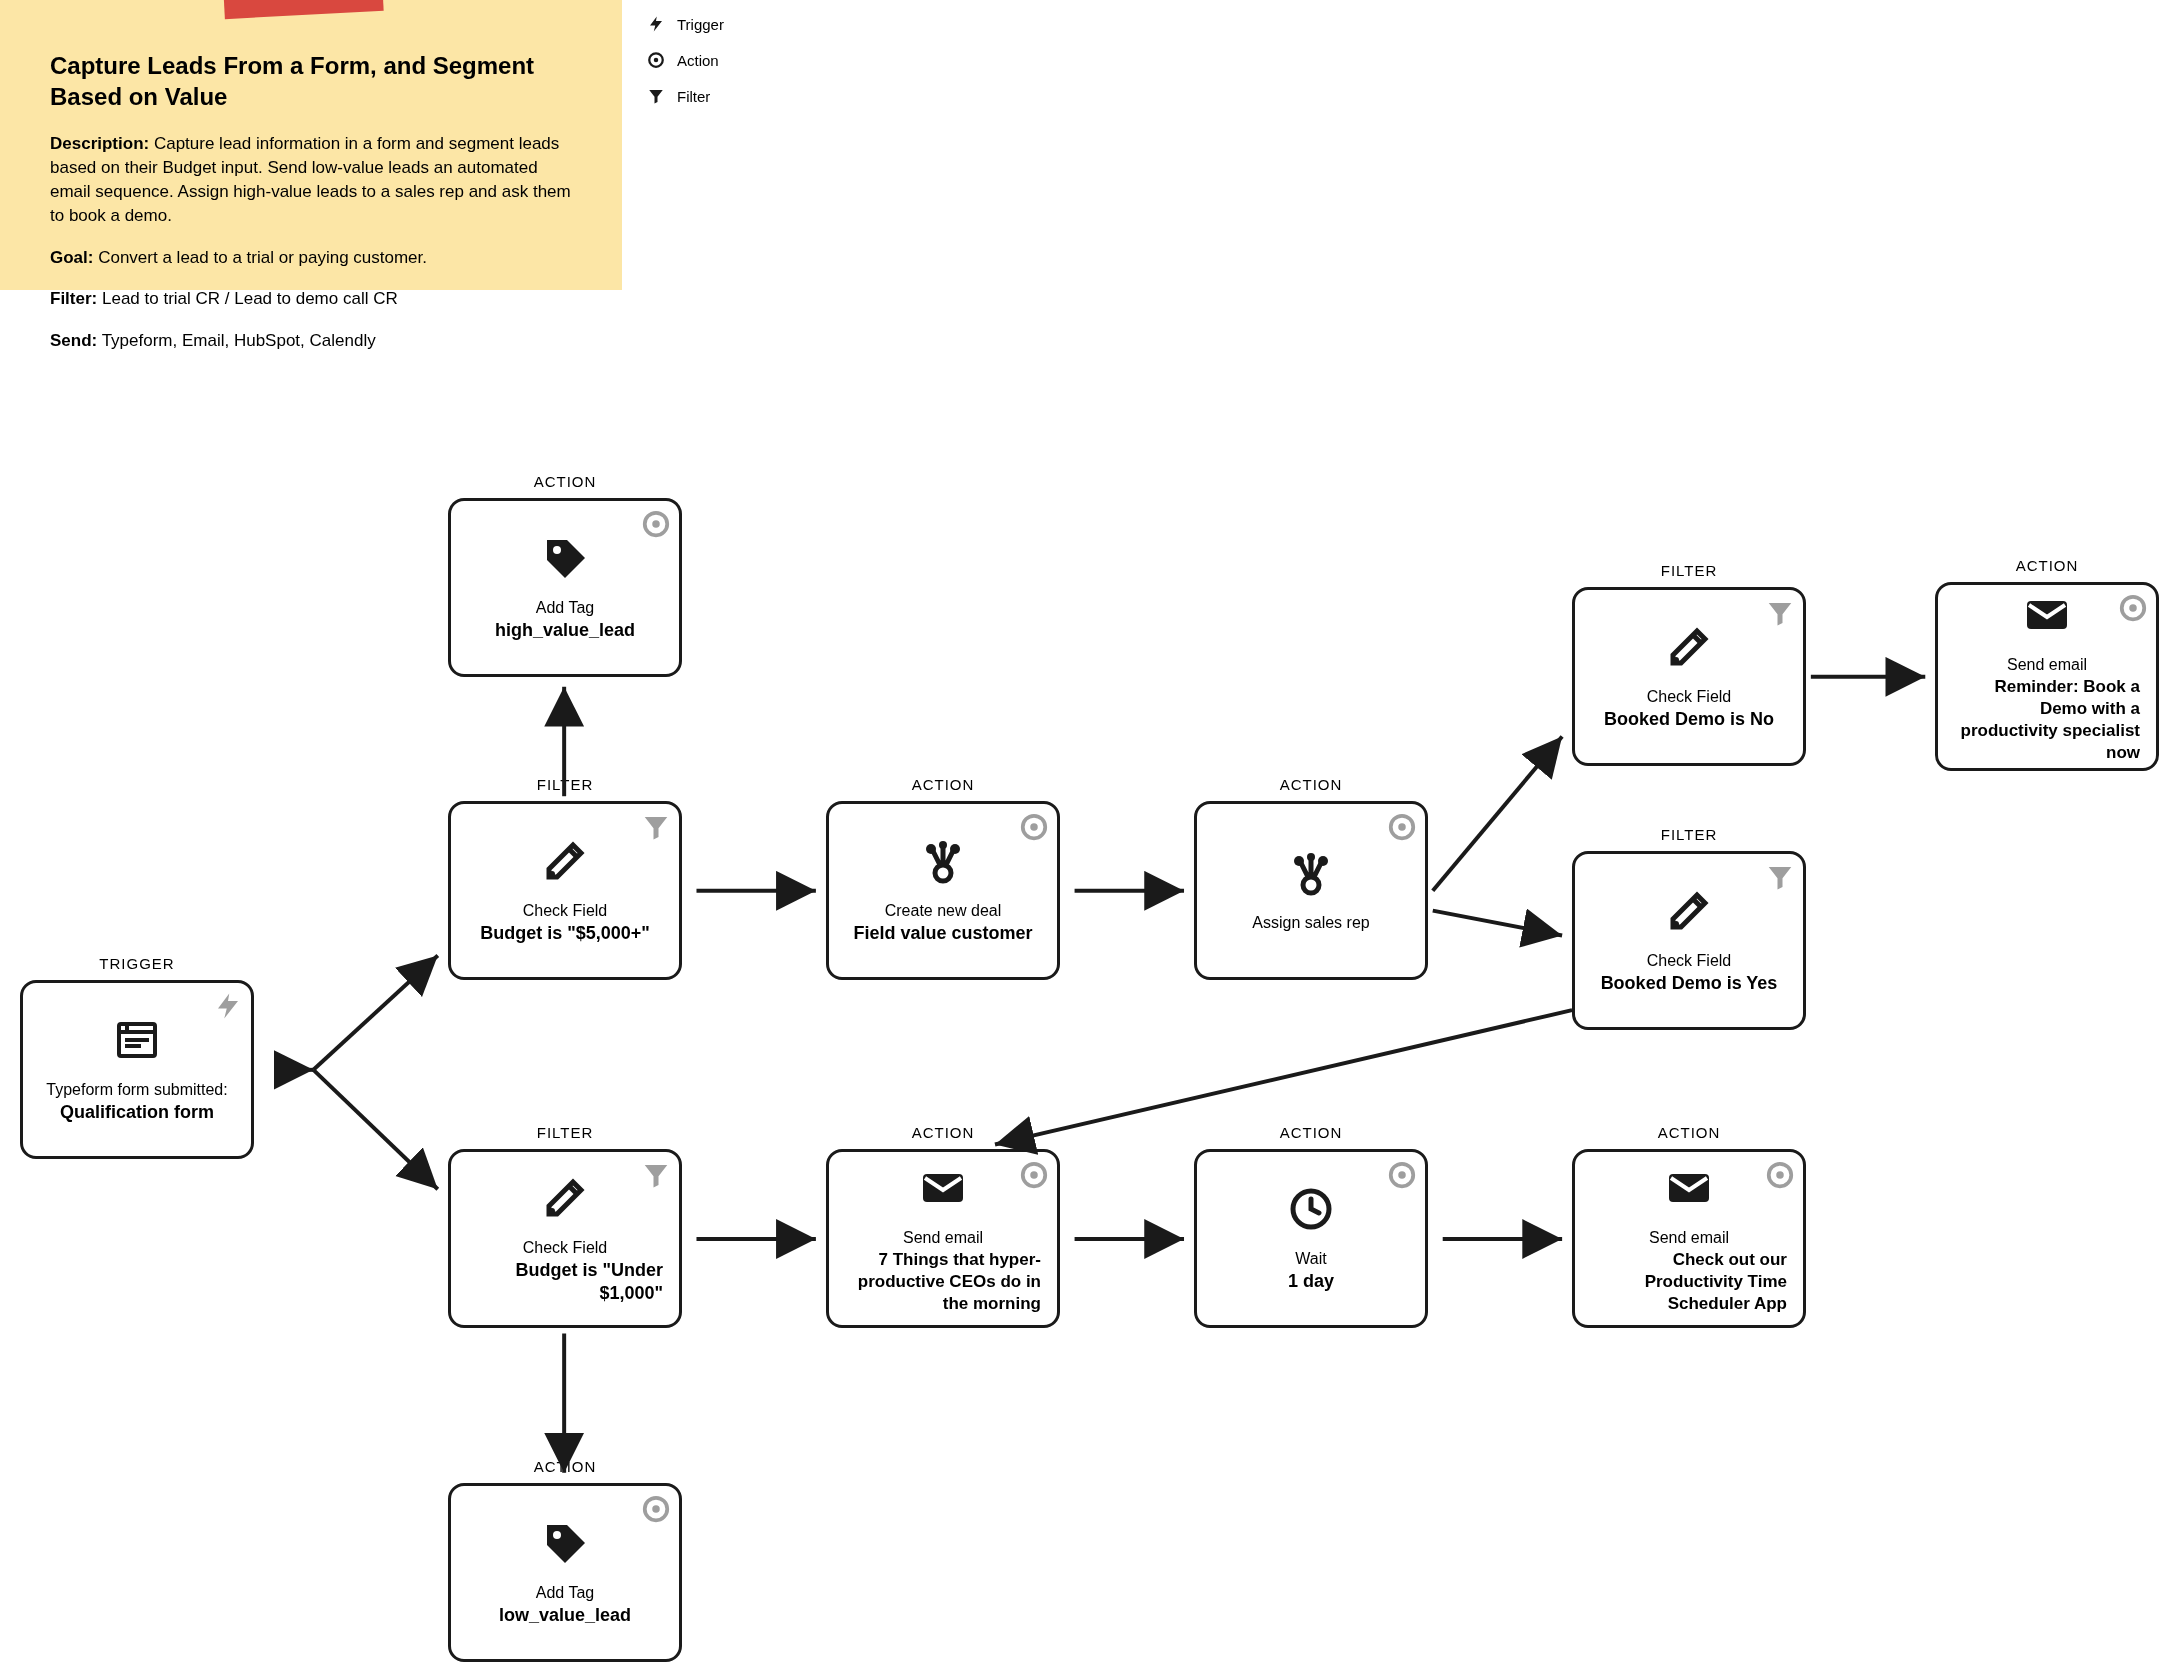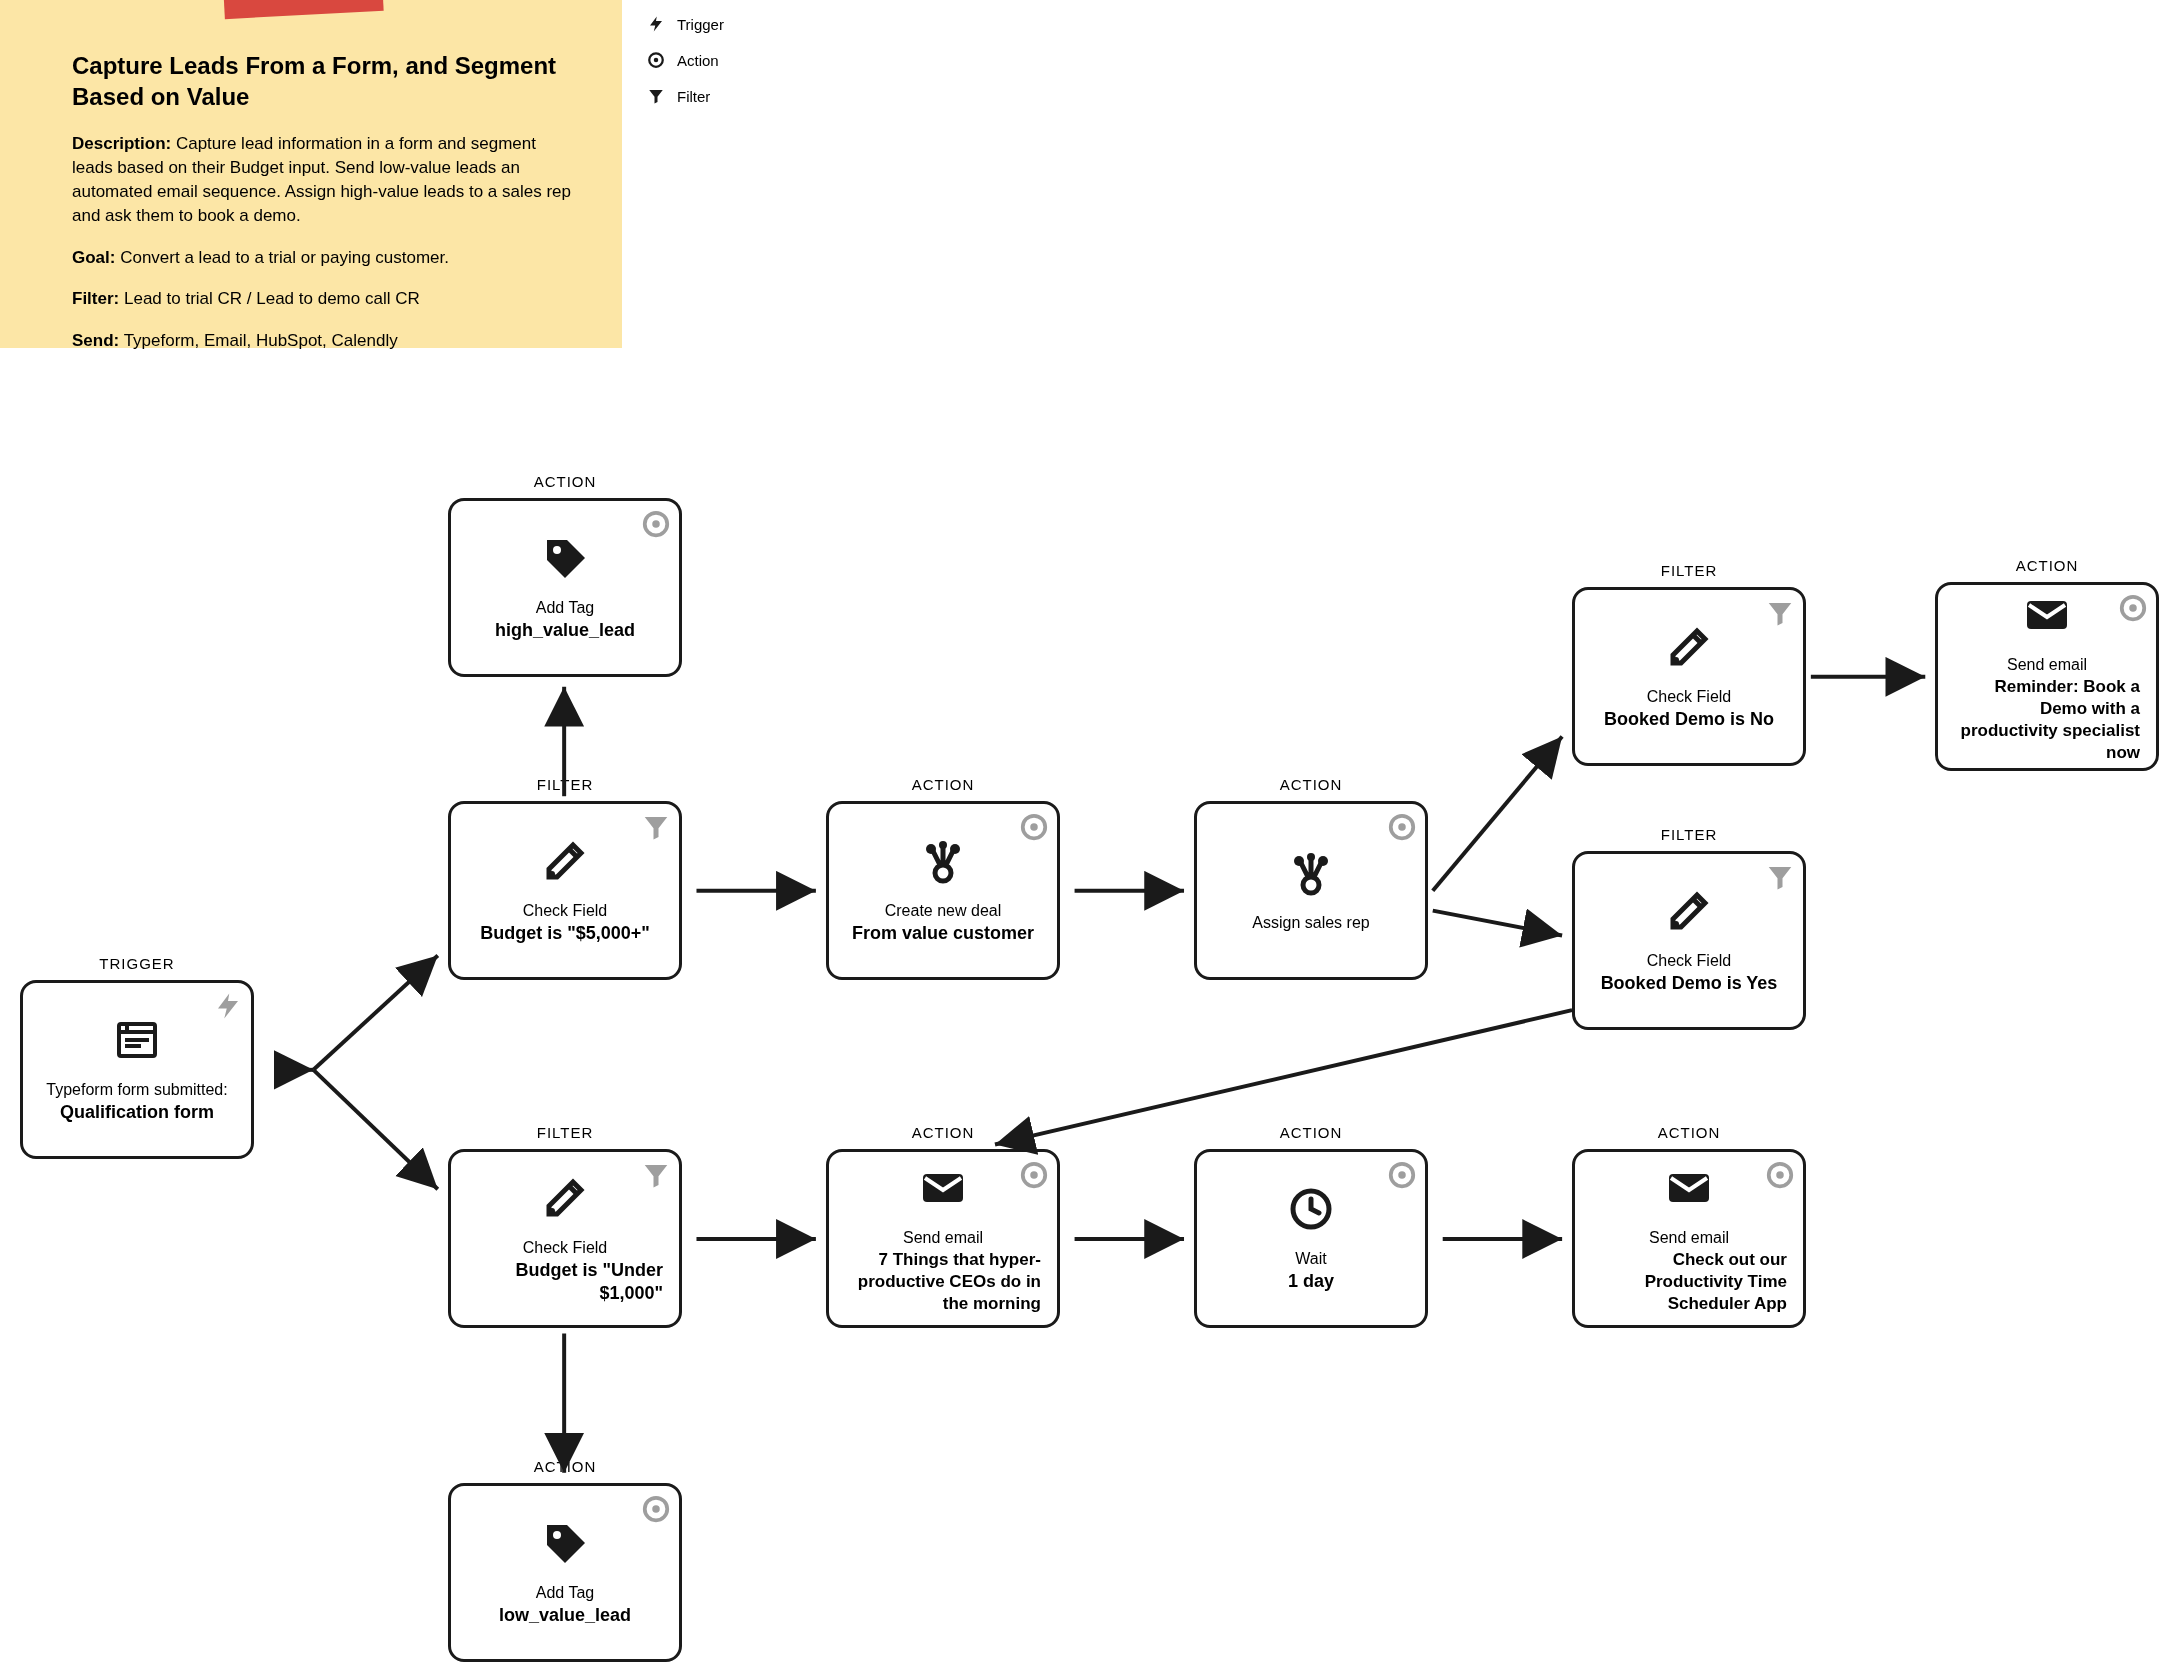--- a/index.html
+++ b/index.html
@@ -3,23 +3,23 @@
 <meta charset="utf-8">
 <style>
 * { box-sizing: border-box; margin: 0; padding: 0; }
 body { font-family: Arial, Helvetica, sans-serif; background: #fff; width: 2178px; height: 1680px; position: relative; }
 
 .sticky-note {
   position: absolute;
   left: 0;
   top: 0;
   width: 622px;
-  height: 348px;
+  height: 290px;
   background: #fce6a6;
-  padding: 50px 50px 30px 72px;
+  padding: 50px 50px 30px 50px;
 }
 .tape {
   position: absolute;
   top: -15px;
   left: 224px;
   width: 159px;
   height: 30px;
   background: #d9483f;
   transform: rotate(-3deg);
 }
@@ -222,21 +222,21 @@
           <use href="#i-target-grey"></use>
         </svg></div>
   </div>
 
   <div class="node" style="left:826px; top:801px; width:234px; height:179px">
     <div class="node-label">ACTION</div>
     <div class="node-icon"><svg viewBox="0 0 24 24">
           <use href="#i-hubspot"></use>
         </svg></div>
     <div class="node-title">Create new deal</div>
-    <div class="node-sub">From value customer</div>
+    <div class="node-sub">Field value customer</div>
     <div class="corner-icon"><svg viewBox="0 0 24 24">
           <use href="#i-target-grey"></use>
         </svg></div>
   </div>
 
   <div class="node" style="left:1194px; top:801px; width:234px; height:179px">
     <div class="node-label">ACTION</div>
     <div class="node-icon"><svg viewBox="0 0 24 24">
           <use href="#i-hubspot"></use>
         </svg></div>

